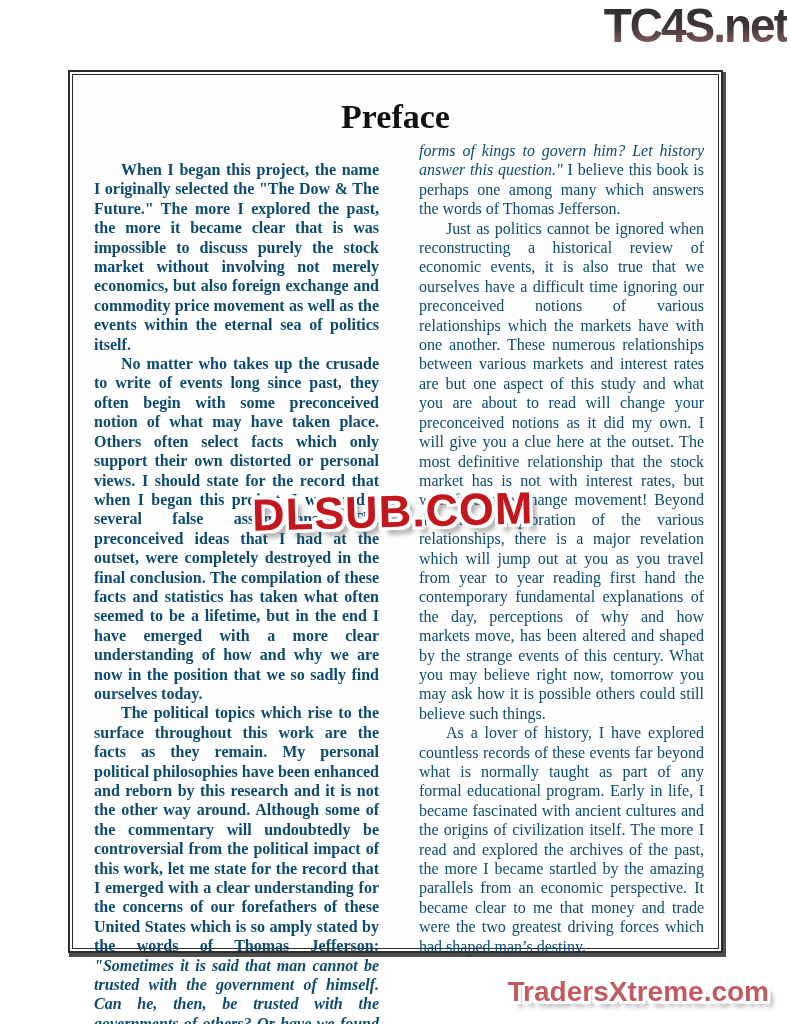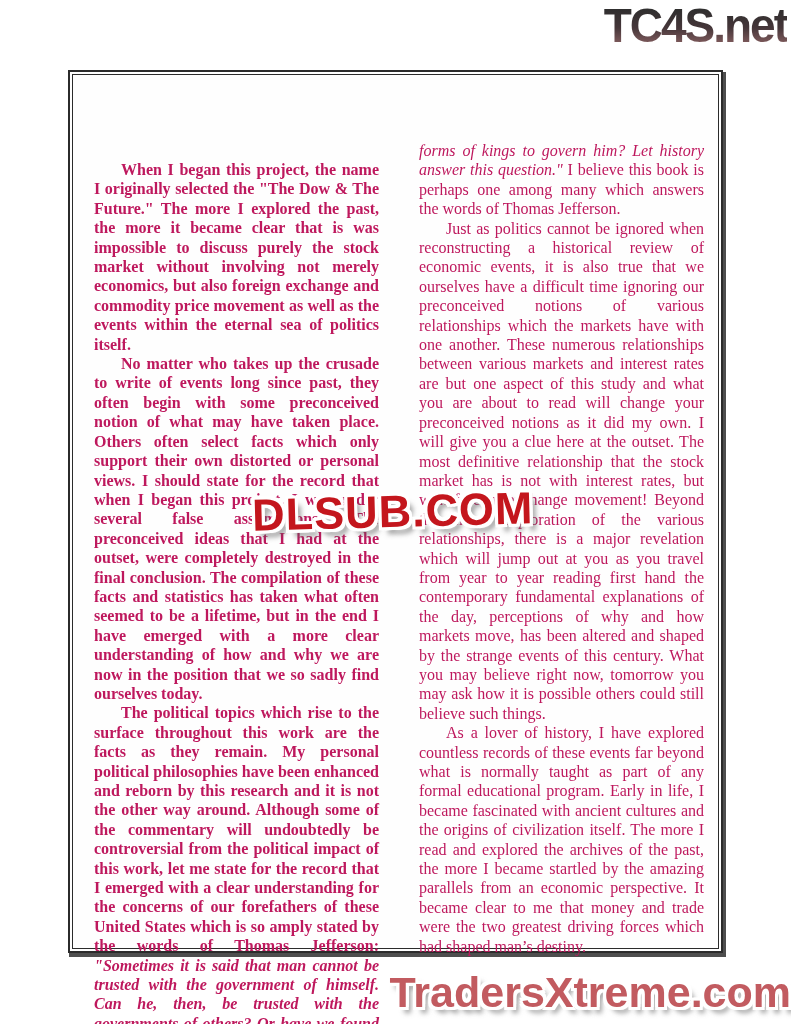--- a/index.html
+++ b/index.html
@@ -23,22 +23,22 @@
     left:252px;top:489px;
     font-size:45px;line-height:46px;letter-spacing:1px;
     color:#c4161d;
     transform:rotate(-1.5deg);
     text-shadow:
       -3px -3px 0 #ffffff, 3px -3px 0 #ffffff, -3px 3px 0 #ffffff, 3px 3px 0 #ffffff,
       -3px 0 0 #ffffff, 3px 0 0 #ffffff, 0 -3px 0 #ffffff, 0 3px 0 #ffffff,
       6px 7px 5px rgba(90,90,90,0.55);
   }
   .wm-tx{
-    right:0;top:972px;
-    font-size:43px;line-height:40px;letter-spacing:0px;
+    right:22px;top:972px;
+    font-size:28px;line-height:40px;letter-spacing:0px;
     color:#c25b60;
     text-shadow:
       -3px -3px 0 #ffffff, 3px -3px 0 #ffffff, -3px 3px 0 #ffffff, 3px 3px 0 #ffffff,
       -3px 0 0 #ffffff, 3px 0 0 #ffffff, 0 -3px 0 #ffffff, 0 3px 0 #ffffff,
       5px 6px 5px rgba(90,90,90,0.6);
   }
   
   .page-frame{
     position:absolute;left:68px;top:70px;width:655px;height:883px;
     box-sizing:border-box;
@@ -50,38 +50,39 @@
     position:absolute;inset:2px;border:1px solid #2b2b2b;pointer-events:none;
   }
   .title{
     position:absolute;top:26px;left:0;right:0;margin:0;
     text-align:center;
     font-family:"Liberation Serif",serif;
     font-size:34px;font-weight:bold;color:#111111;
   }
   .col{
     position:absolute;width:285px;
-    font-size:16px;line-height:19.4px;color:#be185d;
+    font-size:16px;line-height:19.4px;color:#0c4a6e;
     text-align:justify;
   }
   .col-left{left:24px;top:88px;font-weight:bold;}
   .col-right{left:349px;top:69px;}
   .para{margin:0;padding:0;text-align:justify;}
   .para.indent{text-indent:27px;}
   .para em{font-style:italic;}
 </style>
 </head>
 <body>
 
 <div class="canvas">
 
   <div class="wm wm-tc4s">TC4S.net</div>
 
   <div class="page-frame">
     <div class="page-inner"></div>
+    <h1 class="title">Preface</h1>
     <div class="col col-left">
         <p class="para indent"><span>When I began this project, the name I originally selected the "The Dow &amp; The Future." The more I explored the past, the more it became clear that is was impossible to discuss purely the stock market without involving not merely economics, but also foreign exchange and commodity price movement as well as the events within the eternal sea of politics itself.</span></p>
         <p class="para indent"><span>No matter who takes up the crusade to write of events long since past, they often begin with some preconceived notion of what may have taken place. Others often select facts which only support their own distorted or personal views. I should state for the record that when I began this project, I was under several false assumptions. The preconceived ideas that I had at the outset, were completely destroyed in the final conclusion. The compilation of these facts and statistics has taken what often seemed to be a lifetime, but in the end I have emerged with a more clear understanding of how and why we are now in the position that we so sadly find ourselves today.</span></p>
         <p class="para indent"><span>The political topics which rise to the surface throughout this work are the facts as they remain. My personal political philosophies have been enhanced and reborn by this research and it is not the other way around. Although some of the commentary will undoubtedly be controversial from the political impact of this work, let me state for the record that I emerged with a clear understanding for the concerns of our forefathers of these United States which is so amply stated by the words of Thomas Jefferson:  </span><em>"Sometimes it is said that man cannot be trusted with the government of himself. Can he, then, be trusted with the governments of others? Or have we found angels in the</em></p>
       </div>
     <div class="col col-right">
         <p class="para"><em>forms of kings to govern him?  Let history answer this question." </em><span>I believe this book is perhaps one among many which answers the words of Thomas Jefferson.</span></p>
         <p class="para indent"><span>Just as politics cannot be ignored when reconstructing a historical review of economic events, it is also true that we ourselves have a difficult time ignoring our preconceived notions of various relationships which the markets have with one another. These numerous relationships between various markets and interest rates are but one aspect of this study and what you are about to read will change your preconceived notions as it did my own. I will give you a clue here at the outset. The most definitive relationship that the stock market has is not with interest rates, but with foreign exchange movement! Beyond the mere exploration of the various relationships, there is a major revelation which will jump out at you as you travel from year to year reading first hand the contemporary fundamental explanations of the day, perceptions of why and how markets move, has been altered and shaped by the strange events of this century. What you may believe right now, tomorrow you may ask how it is possible others could still believe such things.</span></p>
         <p class="para indent"><span>As a lover of history, I have explored countless records of these events far beyond what is normally taught as part of any formal educational program. Early in life, I became fascinated with ancient cultures and the origins of civilization itself. The more I read and explored the archives of the past, the more I became startled by the amazing parallels from an economic perspective. It became clear to me that money and trade were the two greatest driving forces which had shaped man’s destiny.</span></p>
       </div>

